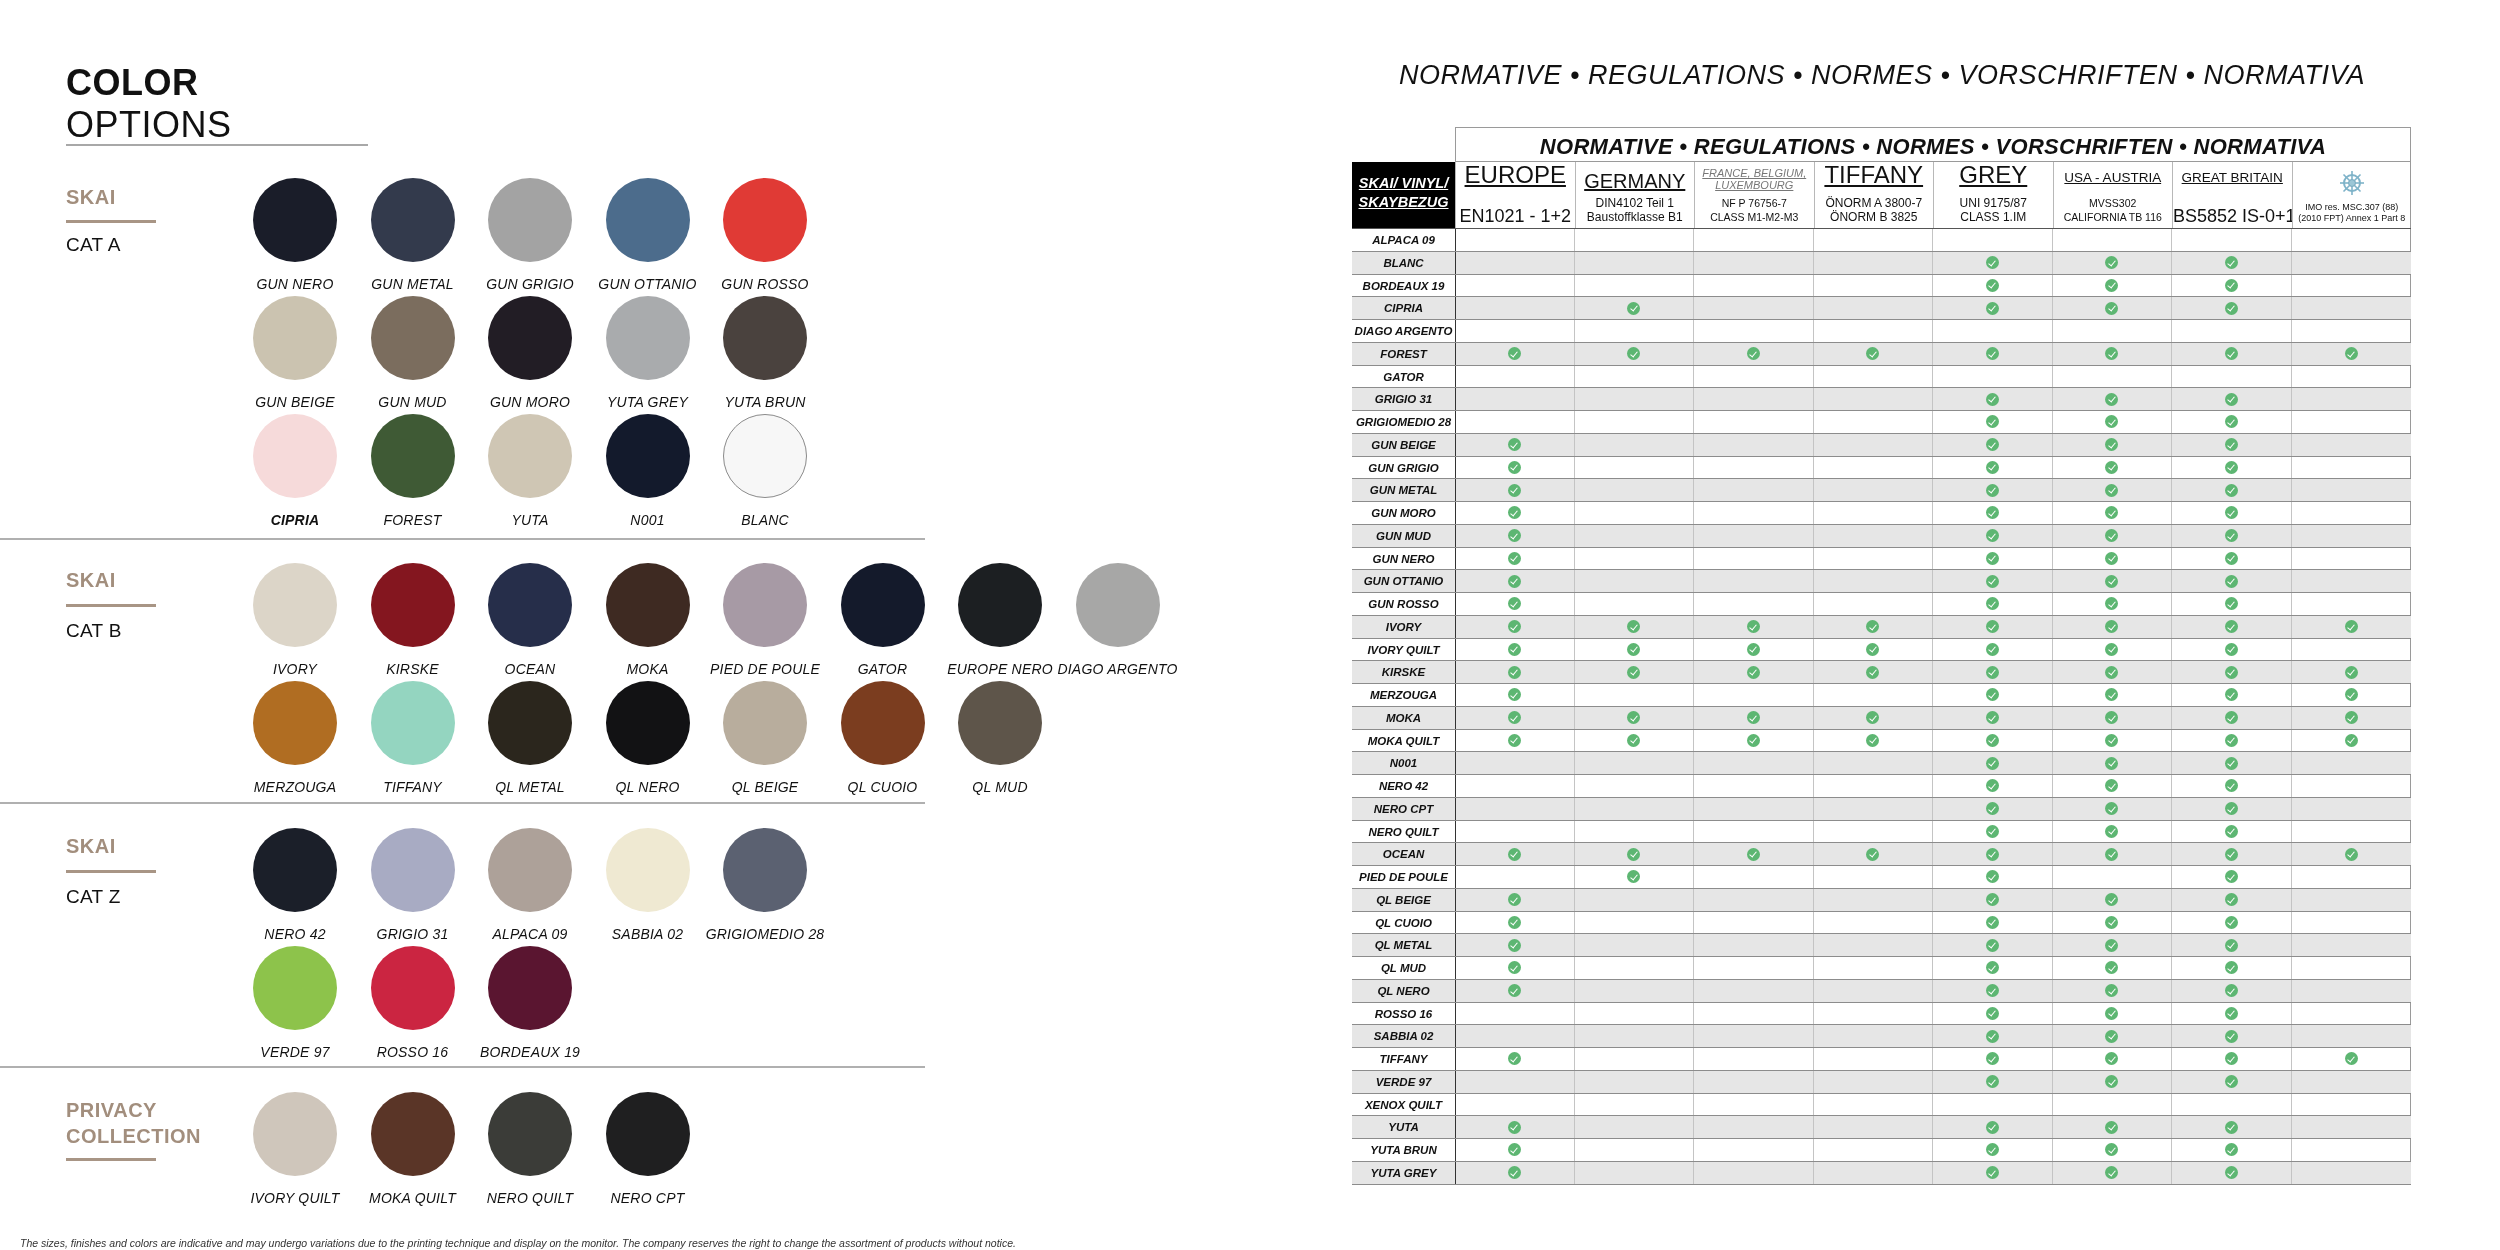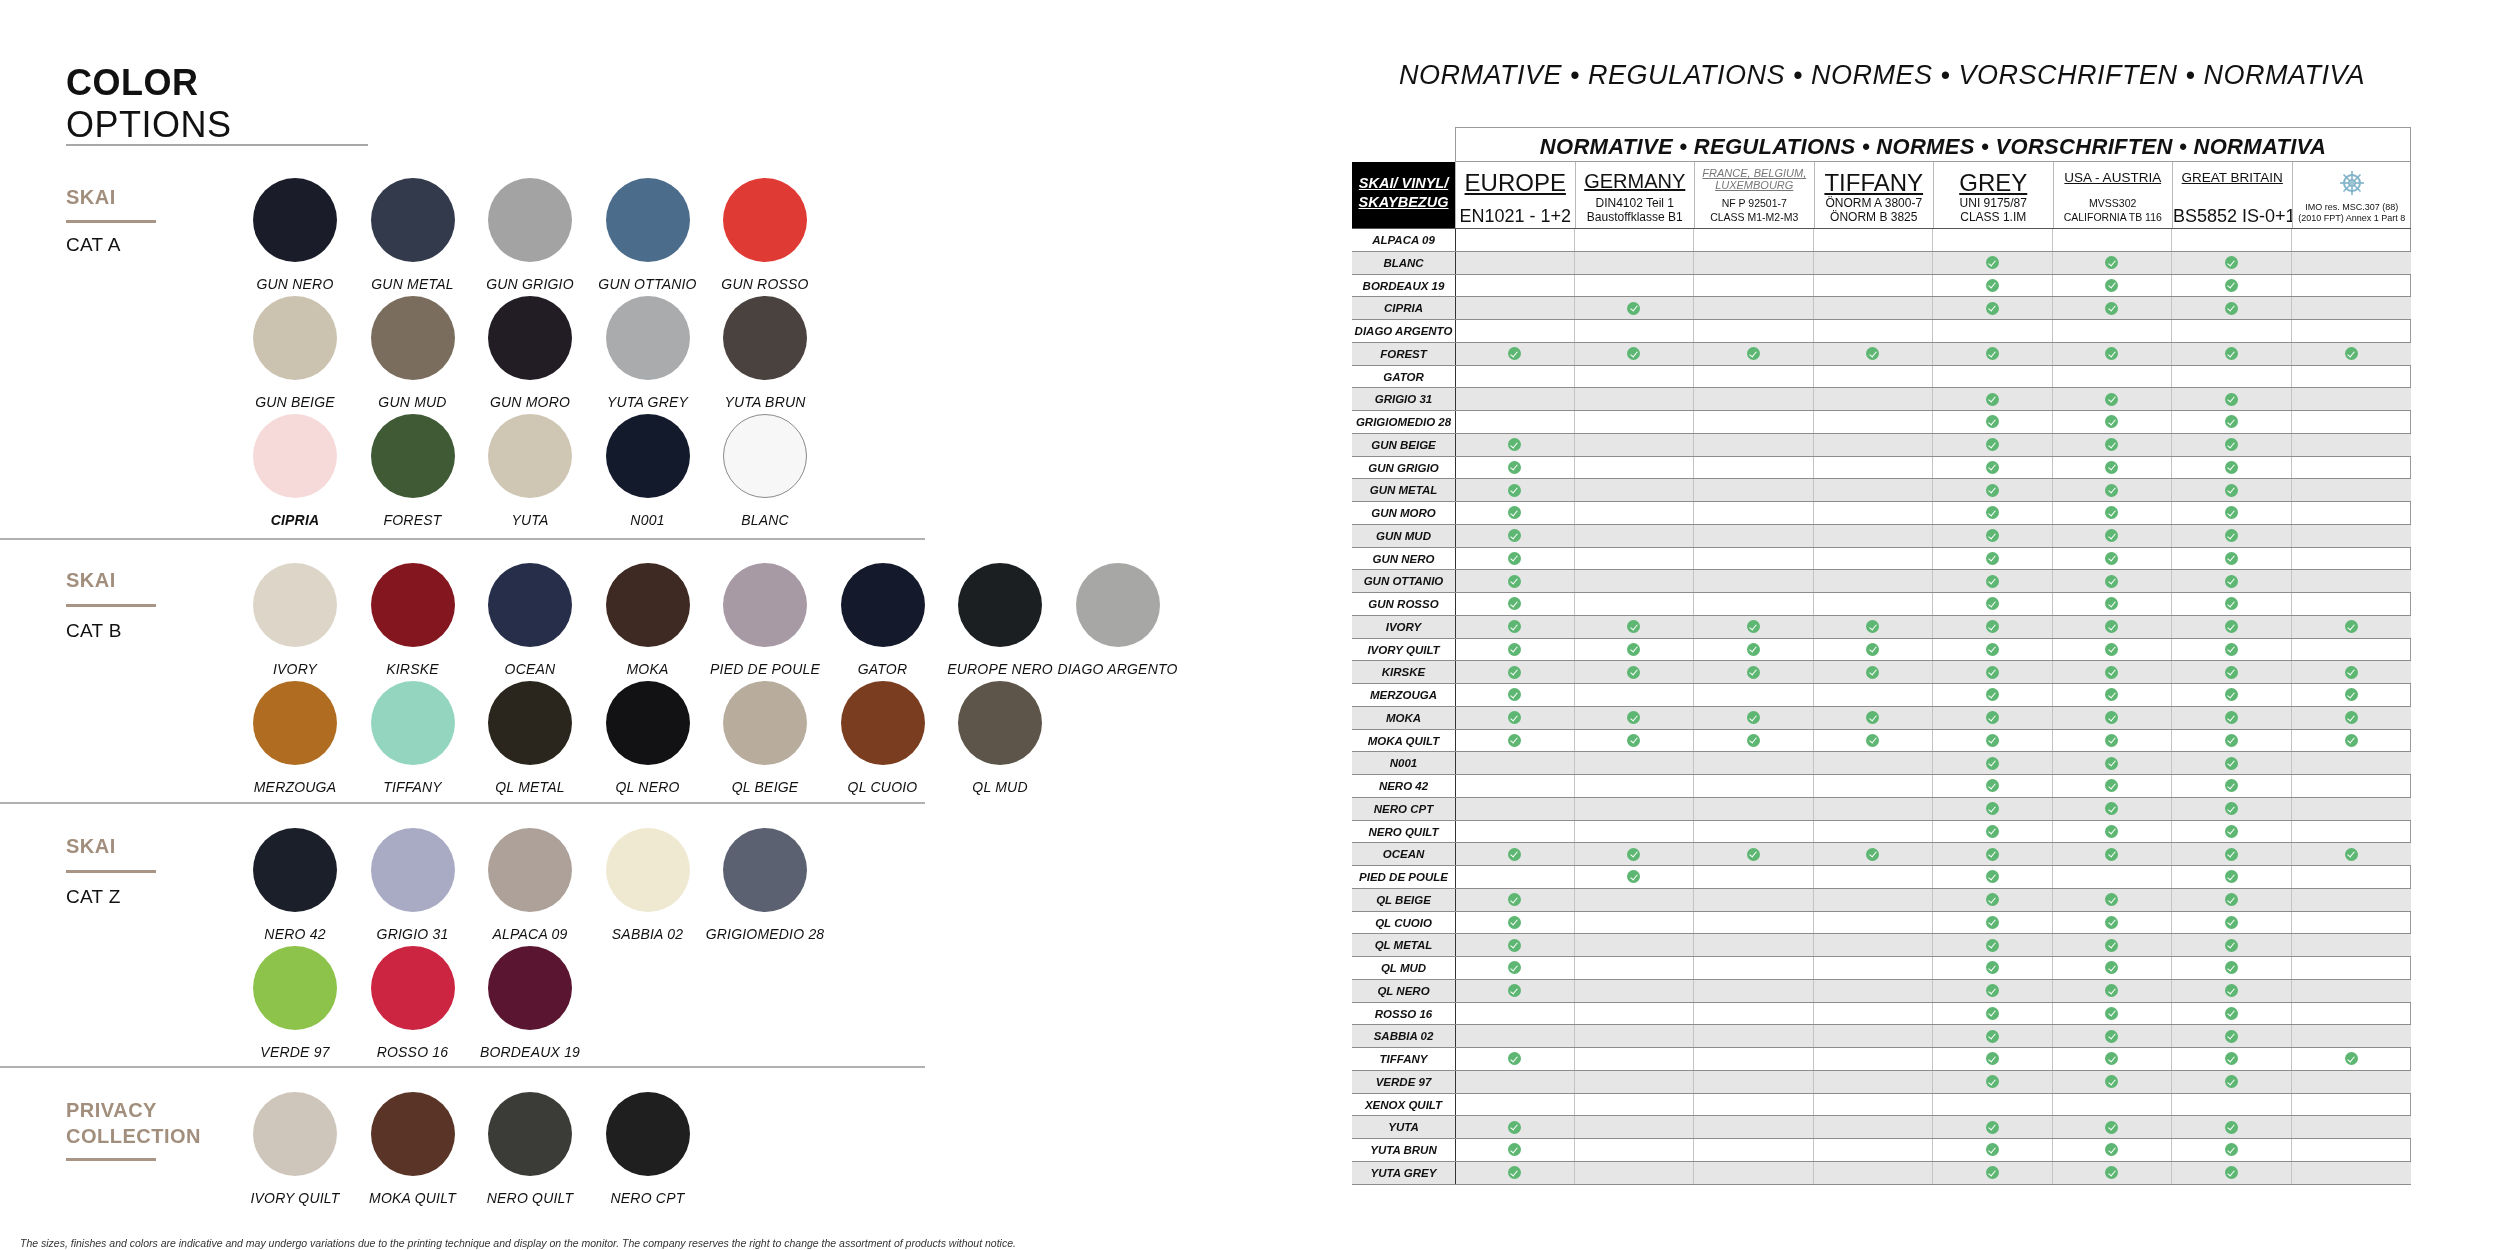--- a/index.html
+++ b/index.html
@@ -27,21 +27,21 @@
   .reg-title { position:absolute; left:1352px; width:1060px; top:60px; text-align:center; font-style:italic; font-size:27px; letter-spacing:0.5px; }
   .outer-box { position:absolute; left:1455px; top:127px; width:956px; height:1057px; border:1px solid #9a9a9a; box-sizing:border-box; border-left:1px solid #9a9a9a; }
   .inner-title { position:absolute; left:1455px; width:956px; top:134px; text-align:center; font-style:italic; font-weight:700; font-size:22px; letter-spacing:0.3px; }
   .inner-title-rule { position:absolute; left:1455px; width:956px; top:161px; height:1px; background:#9a9a9a; }
 
   .corner-cell { position:absolute; left:1352px; top:162px; width:103px; height:66px; background:#000; color:#fff;
                  font-weight:700; font-style:italic; font-size:14.5px; text-align:center; text-decoration:underline; line-height:19px; padding-top:12px; box-sizing:border-box; }
 
   .col-head { position:absolute; top:162px; height:66px; width:119.5px; box-sizing:border-box; border-left:1px solid #b8b8b8; text-align:center; overflow:hidden; }
   .col-head .country { text-decoration:underline; white-space:nowrap; display:block; }
-  .col-head .country.big { font-size:24px; margin-top:8px; line-height:26px; }
+  .col-head .country.big { font-size:24px; margin-top:0; line-height:26px; }
   .col-head .country.mid { font-size:20px; margin-top:8px; line-height:22px; }
   .col-head .country.small { font-size:13.5px; margin-top:8px; line-height:15px; }
   .col-head .country.tiny { font-size:11px; margin-top:5px; line-height:12px; font-style:italic; color:#777; }
   .col-head .norm { position:absolute; left:0; right:0; bottom:4px; line-height:14px; white-space:nowrap; }
   .col-head .norm.big { font-size:18px; line-height:18px; bottom:3px; }
   .col-head .norm.med { font-size:12px; }
   .col-head .norm.sm { font-size:10.5px; }
   .col-head .norm.xs { font-size:9px; line-height:11px; }
   .imo-icon { display:block; margin:8px auto 0; width:26px; height:26px; }
 
@@ -270,21 +270,21 @@
     <div class="col-head" style="left: 1574.5px;">
       <span class="country mid">GERMANY</span>
       <div class="norm med">
         <div>DIN4102 Teil 1</div>
         <div>Baustoffklasse B1</div>
       </div>
     </div>
     <div class="col-head" style="left: 1694px;">
       <span class="country tiny" style="white-space: normal;">FRANCE, BELGIUM,<br>LUXEMBOURG</span>
       <div class="norm sm">
-        <div>NF P 92501-7</div>
+        <div>NF P 76756-7</div>
         <div>CLASS M1-M2-M3</div>
       </div>
     </div>
     <div class="col-head" style="left: 1813.5px;">
       <span class="country big">TIFFANY</span>
       <div class="norm med">
         <div>ÖNORM A 3800-7</div>
         <div>ÖNORM B 3825</div>
       </div>
     </div>

